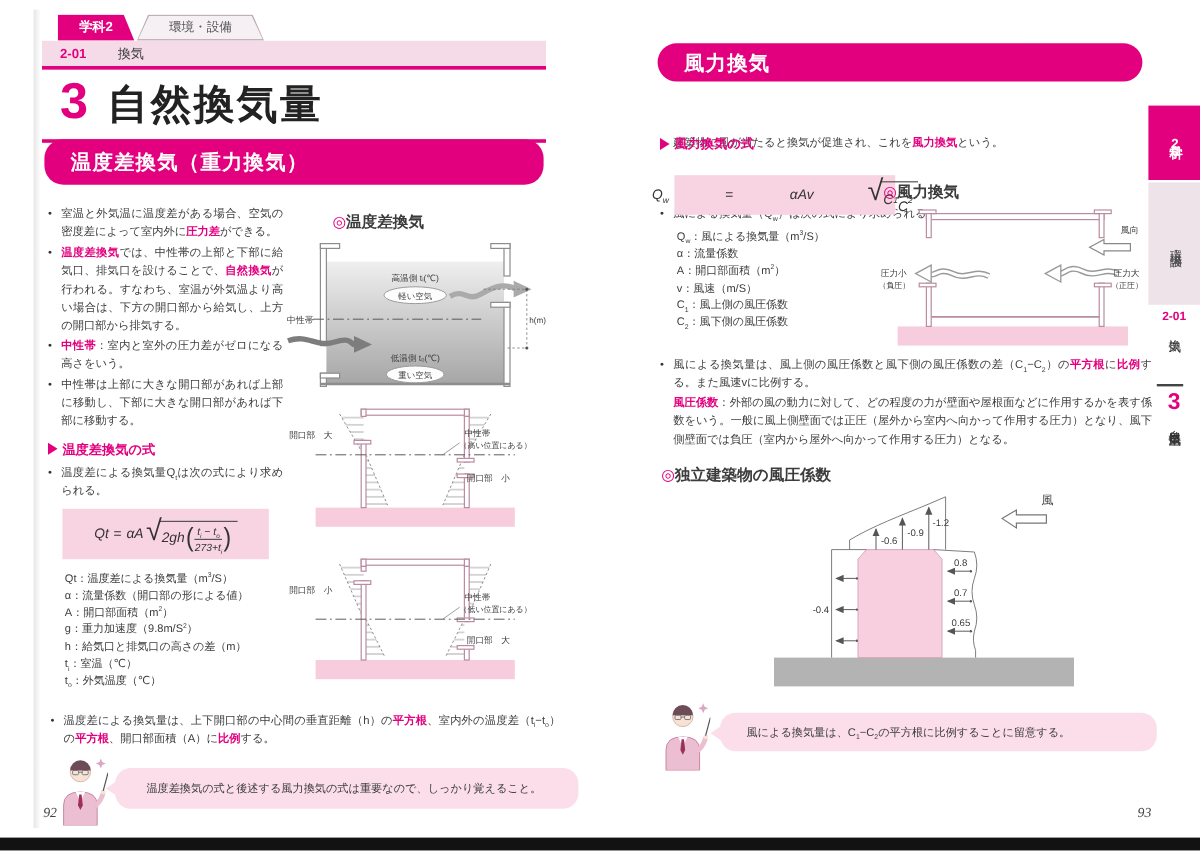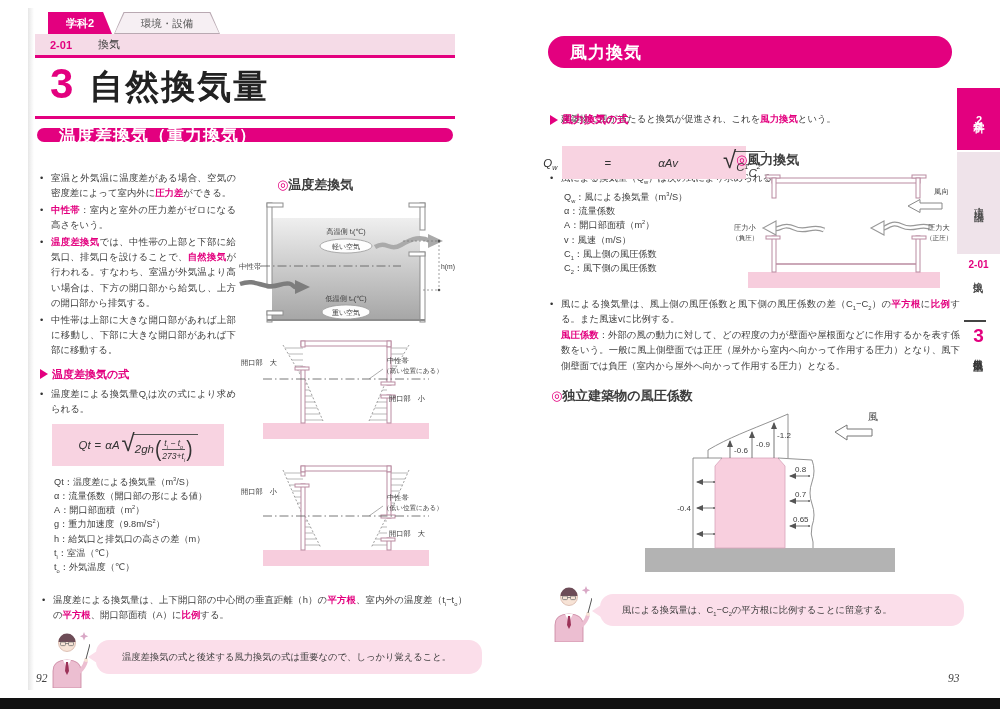--- a/index.html
+++ b/index.html
@@ -19,21 +19,21 @@
   .code-bar{left:35px;top:34px;width:420px;height:21px;background:#f5dbe7;
      border-bottom:3px solid #e3007f;display:flex;align-items:center;}
   .code-bar .code{color:#e3007f;font-weight:bold;font-size:11px;margin-left:15px;}
   .code-bar .code-name{color:#3c3c3c;font-size:11px;margin-left:26px;}
   .chapter{left:50px;top:60px;display:flex;align-items:baseline;}
   .ch-num{color:#e3007f;font-weight:bold;font-size:42px;}
   .ch-title{color:#222;font-weight:bold;font-size:34px;margin-left:16px;letter-spacing:2px;}
   .rule{left:35px;top:116px;width:420px;height:3px;background:#e3007f;}
   .banner{background:#e3007f;color:#fff;font-weight:bold;font-size:17px;border-radius:16px;
      padding-left:22px;display:flex;align-items:center;letter-spacing:1px;}
-  .banner-left{left:37px;top:128px;width:394px;height:14px;}
+  .banner-left{left:37px;top:116px;width:394px;height:38px;}
   .banner-right{left:548px;top:36px;width:382px;height:32px;}
   
   .bullet{position:relative;padding-left:11px;font-size:9.4px;line-height:15.4px;text-align:justify;}
   .bullet::before{content:"•";position:absolute;left:0;top:0;color:#333;}
   .nobullet{padding-left:11px;font-size:9.4px;line-height:15.4px;text-align:justify;}
   .left-col{left:40px;top:170px;width:196px;}
   .left-col .bullet{margin-bottom:1px;}
   .sec-h{display:flex;align-items:center;font-size:11px;font-weight:bold;color:#e3007f;margin-top:9px;margin-bottom:4px;}
   .tri{width:0;height:0;border-left:8px solid #e3007f;border-top:5px solid transparent;
      border-bottom:5px solid transparent;margin-right:4px;}
@@ -106,22 +106,22 @@
   </div>
   <div class="abs chapter">
     <span class="ch-num">3</span>
     <span class="ch-title">自然換気量</span>
   </div>
   <div class="abs rule"></div>
   <div class="abs banner banner-left">温度差換気（重力換気）</div>
 
   <div class="abs left-col">
     <div class="bullet"><span>室温と外気温に温度差がある場合、空気の密度差によって室内外に</span><span class="hl">圧力差</span><span>ができる。</span></div>
+    <div class="bullet"><span class="hl">温度差換気</span><span>では、中性帯の上部と下部に給気口、排気口を設けることで、</span><span class="hl">自然換気</span><span>が行われる。すなわち、室温が外気温より高い場合は、下方の開口部から給気し、上方の開口部から排気する。</span></div>
     <div class="bullet"><span class="hl">中性帯</span><span>：室内と室外の圧力差がゼロになる高さをいう。</span></div>
-    <div class="bullet"><span class="hl">温度差換気</span><span>では、中性帯の上部と下部に給気口、排気口を設けることで、</span><span class="hl">自然換気</span><span>が行われる。すなわち、室温が外気温より高い場合は、下方の開口部から給気し、上方の開口部から排気する。</span></div>
     <div class="bullet"><span>中性帯は上部に大きな開口部があれば上部に移動し、下部に大きな開口部があれば下部に移動する。</span></div>
     <div class="sec-h">
       <span class="tri"></span>
       <span>温度差換気の式</span>
     </div>
     <div class="bullet"><span>温度差による換気量Q</span><sub>t</sub><span>は次の式により求められる。</span></div>
     <div class="formula-box f1">
       <span class="it">Qt</span>
       <span style="margin:0 4px">=</span>
       <span class="it">αA</span>

